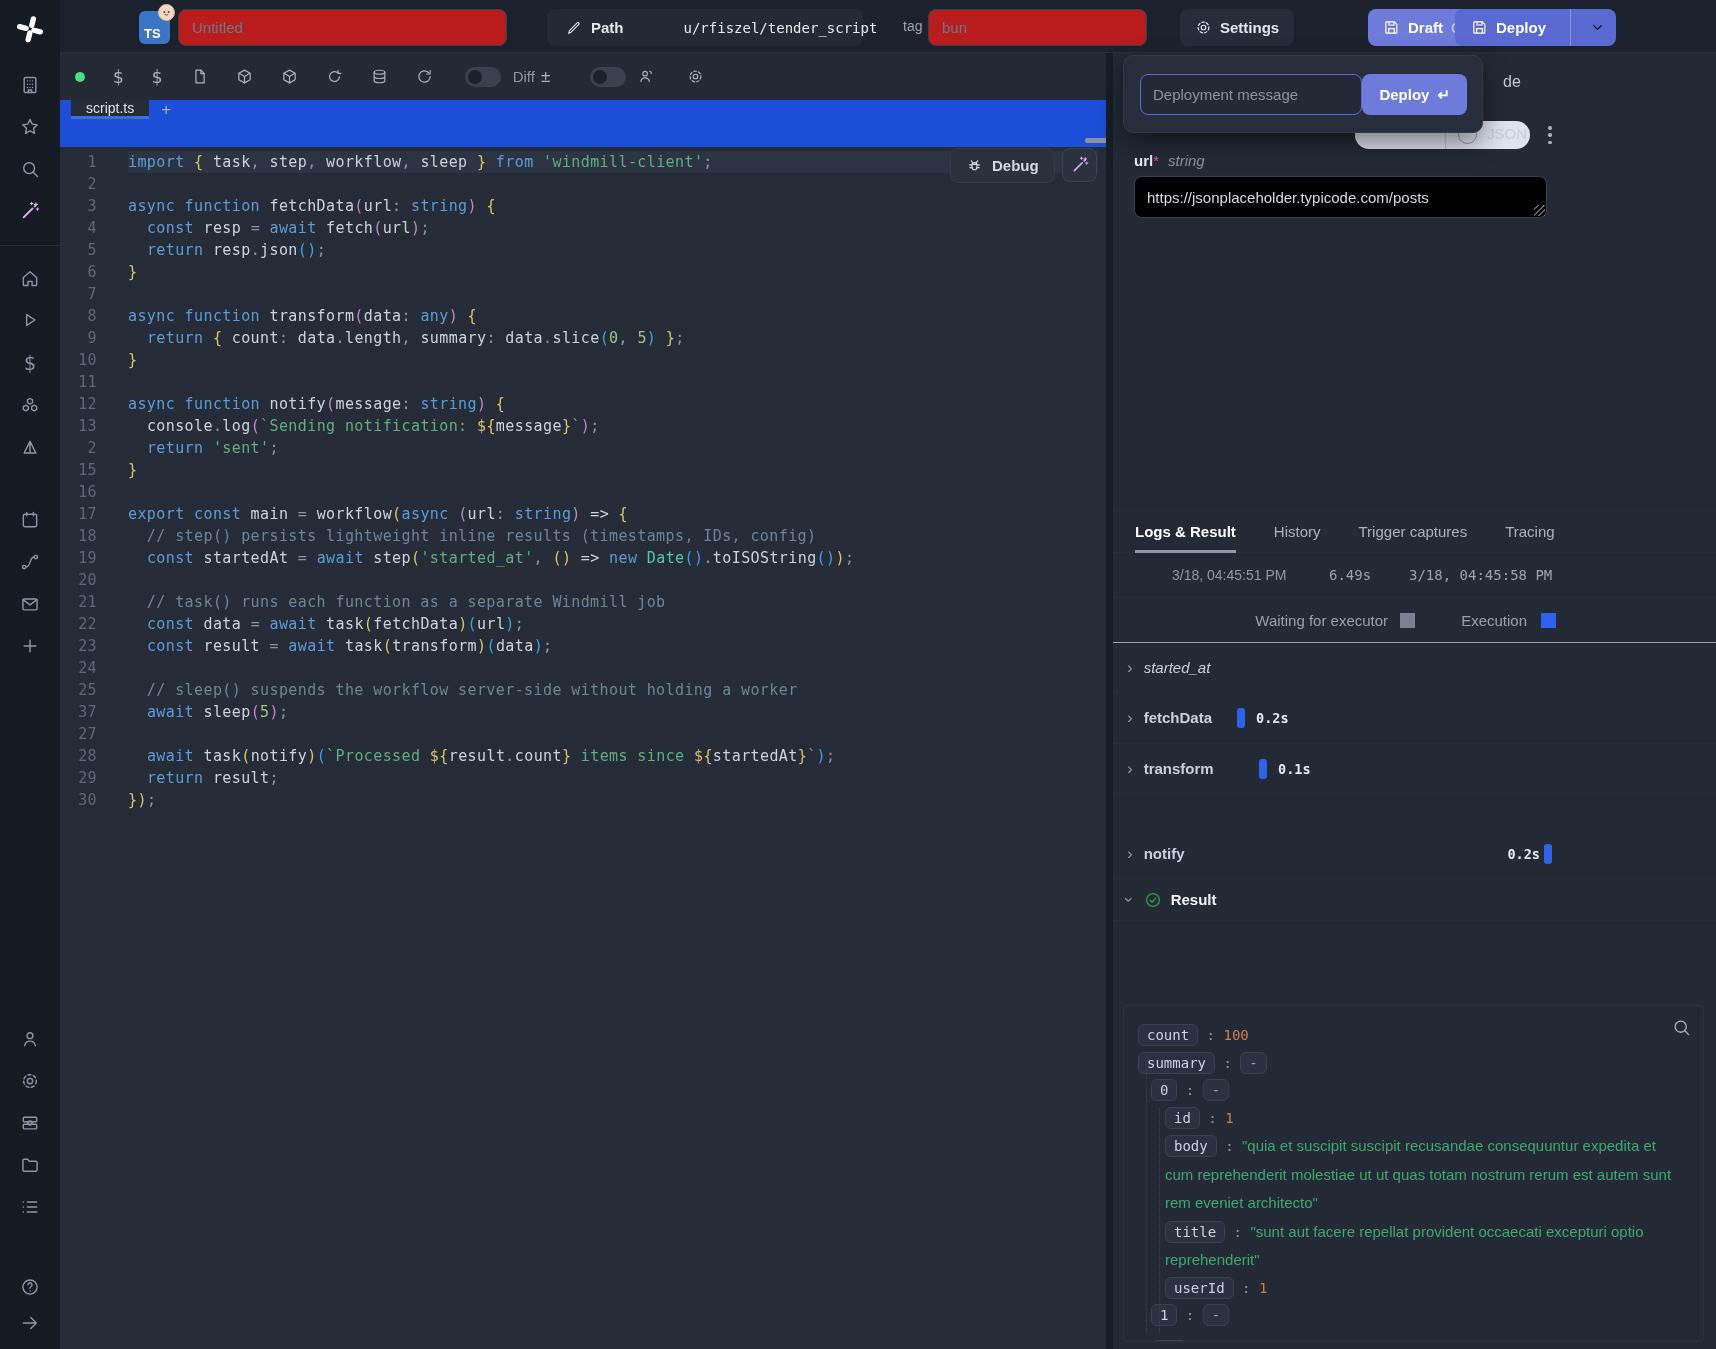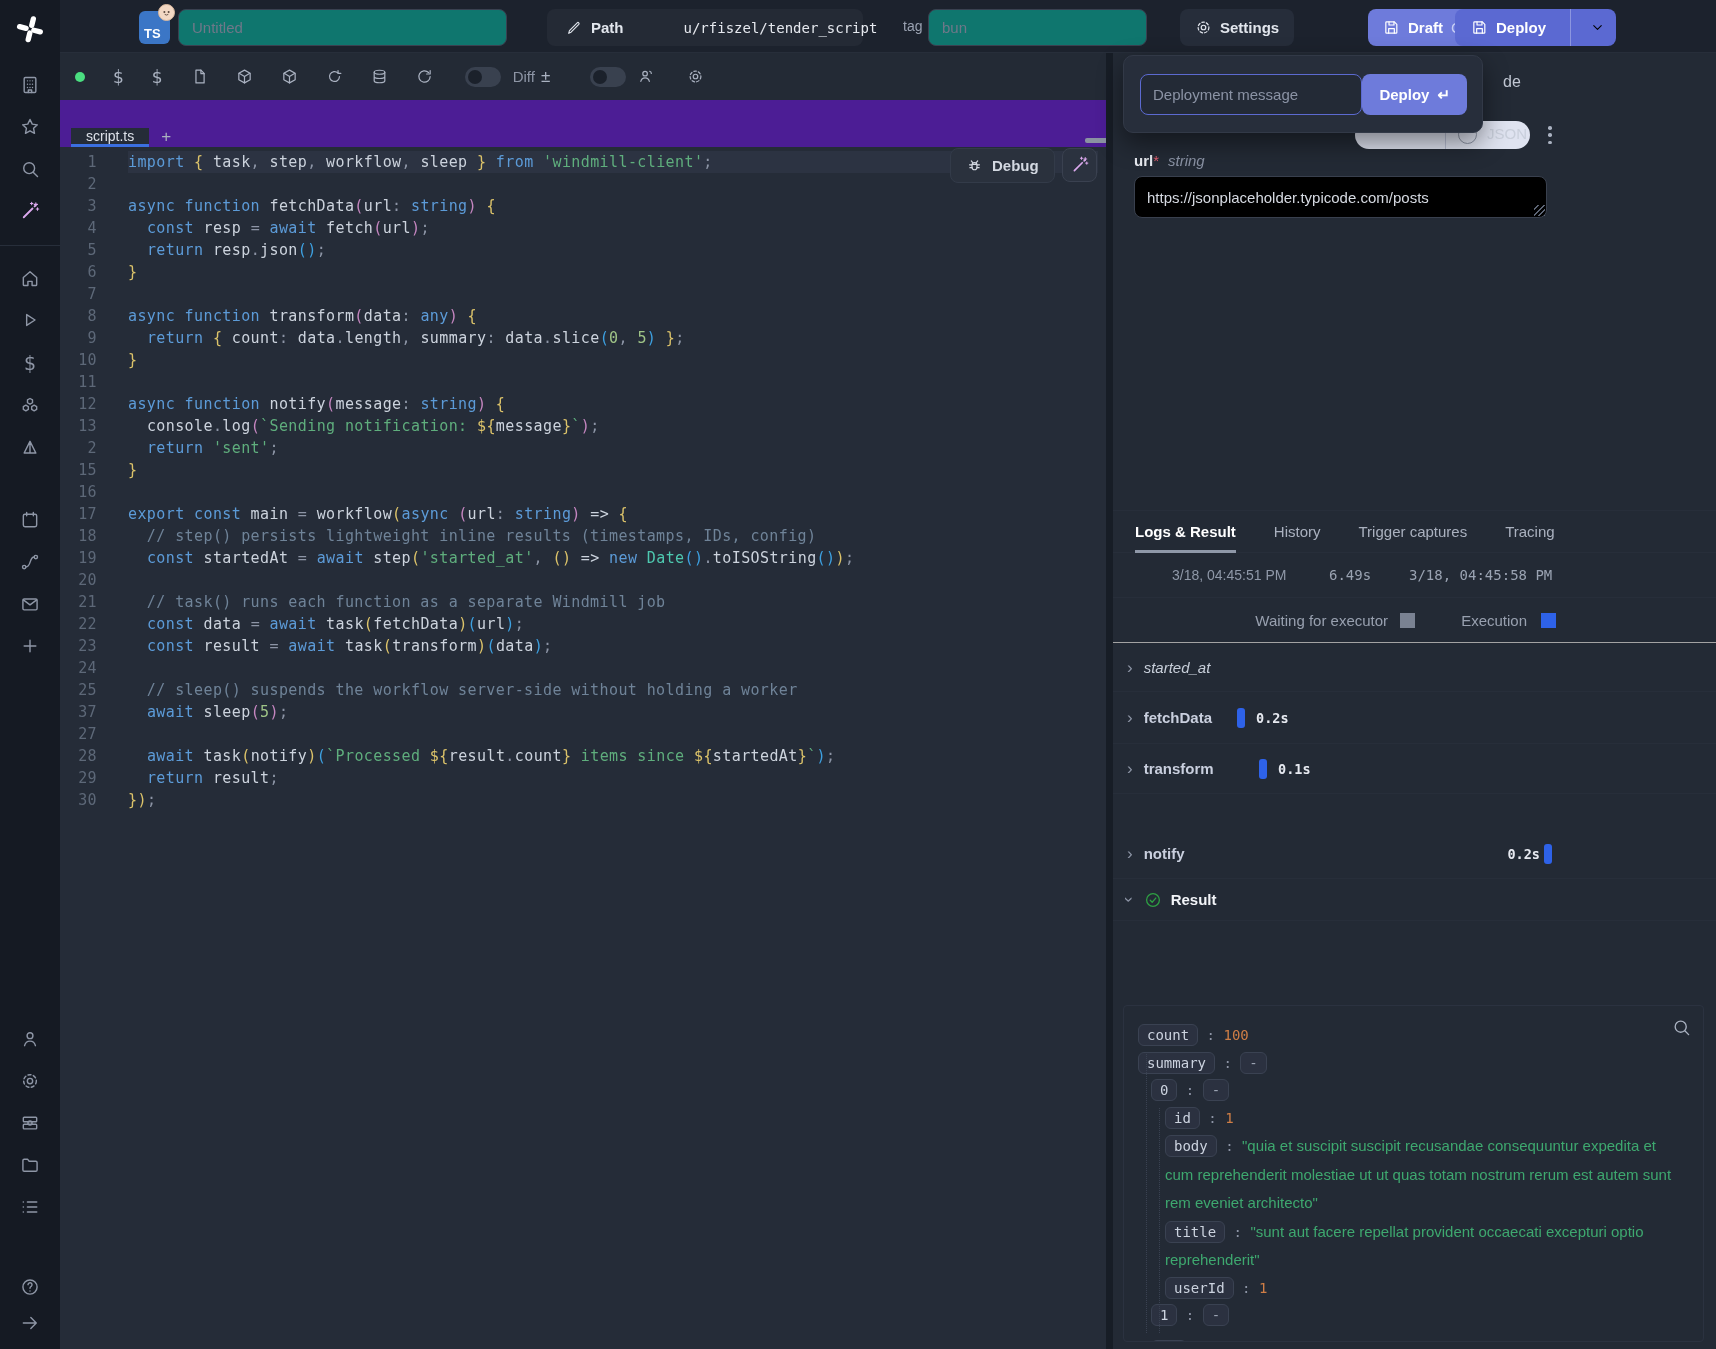--- a/index.html
+++ b/index.html
@@ -12,21 +12,21 @@
   
   #sidebar { position:absolute; left:0; top:0; width:60px; height:1349px; background:#151a23;
     display:flex; flex-direction:column; align-items:center; }
   .sb-ic { color:#8e96a6; margin-top:22px; cursor:pointer; }
   .sb-divider { width:60px; height:1px; background:#272e3a; margin-top:24px; }
   #logo { margin-top:13px; }
 
   
   #topbar { position:absolute; left:60px; top:0; width:1656px; height:53px; background:#1c222d;
     border-bottom:1px solid #272e3a; }
-  .tb-input { background:#0f766e; border:1px solid #3a4150; border-radius:8px; color:#dfe3ea;
+  .tb-input { background:#b91c1c; border:1px solid #3a4150; border-radius:8px; color:#dfe3ea;
     font-size:15px; padding:8px 13px; outline:none; }
   .tb-input::placeholder { color:#6f7889; }
   .btn-neutral { background:#262d3a; border:none; border-radius:8px; color:#e2e6ed; font-size:15px;
     font-weight:600; display:flex; align-items:center; gap:8px; cursor:pointer; }
   .btn-indigo { border:none; border-radius:8px; color:#fff; font-size:15px; font-weight:600;
     display:flex; align-items:center; gap:8px; cursor:pointer; }
   #ts-badge { left:79px; top:11px; width:31px; height:33px; background:#3b76c6; border-radius:6px; }
   #ts-badge .ts { position:absolute; left:5px; bottom:3px; color:#fff; font-weight:bold; font-size:13px; }
   #ts-badge .bun { position:absolute; right:-5px; top:-7px; width:17px; height:17px; border-radius:50%;
     background:#f3d8c4; border:1px solid #d9b89e; }
@@ -54,22 +54,22 @@
     display:flex; align-items:center; color:#aab2c1; }
   .tl-ic { margin-left:28px; cursor:pointer; color:#aab2c1; }
   .dollar { font-size:17px; font-family:"DejaVu Sans", sans-serif; cursor:pointer; }
   .green-dot { width:10px; height:10px; border-radius:50%; background:#4ade80; margin-left:15px; }
   .toggle { width:36px; height:20px; border-radius:10px; background:#39414f; position:relative; cursor:pointer; }
   .toggle .knob { position:absolute; left:3px; top:3px; width:14px; height:14px; border-radius:50%; background:#1b212b; }
   .diff-label { font-size:15px; color:#8d95a5; margin-left:12px; }
   .pm { font-size:17px; color:#aab2c1; margin-left:6px; cursor:pointer; }
 
   
-  #tabstrip { position:absolute; left:60px; top:100px; width:1046px; height:47px; background:#4c1d95;
-    display:flex; align-items:flex-end; }
+  #tabstrip { position:absolute; left:60px; top:100px; width:1046px; height:47px; background:#1d4ed8;
+    display:flex; align-items:flex-start; }
   #file-tab { margin-left:11px; padding:0 15px; background:#252c38; display:flex; align-items:center;
     font-size:14px; color:#dde1e9; border-bottom:3px solid #3b6fe0; cursor:pointer; }
   #add-tab { display:flex; align-items:center; padding:0 12px; color:#aab1bf; font-size:17px; cursor:pointer; }
 
   
   #editor { position:absolute; left:60px; top:147px; width:1046px; height:1202px; background:#252c38;
     font-family:"DejaVu Sans Mono", monospace; font-size:15px; letter-spacing:.4px; }
   #editor-inner { position:absolute; left:0; top:4px; right:0; display:flex; }
   #gutter { width:68px; flex:none; color:#5d6878; }
   #gutter .ln { height:22px; line-height:22px; width:37px; text-align:right; }

